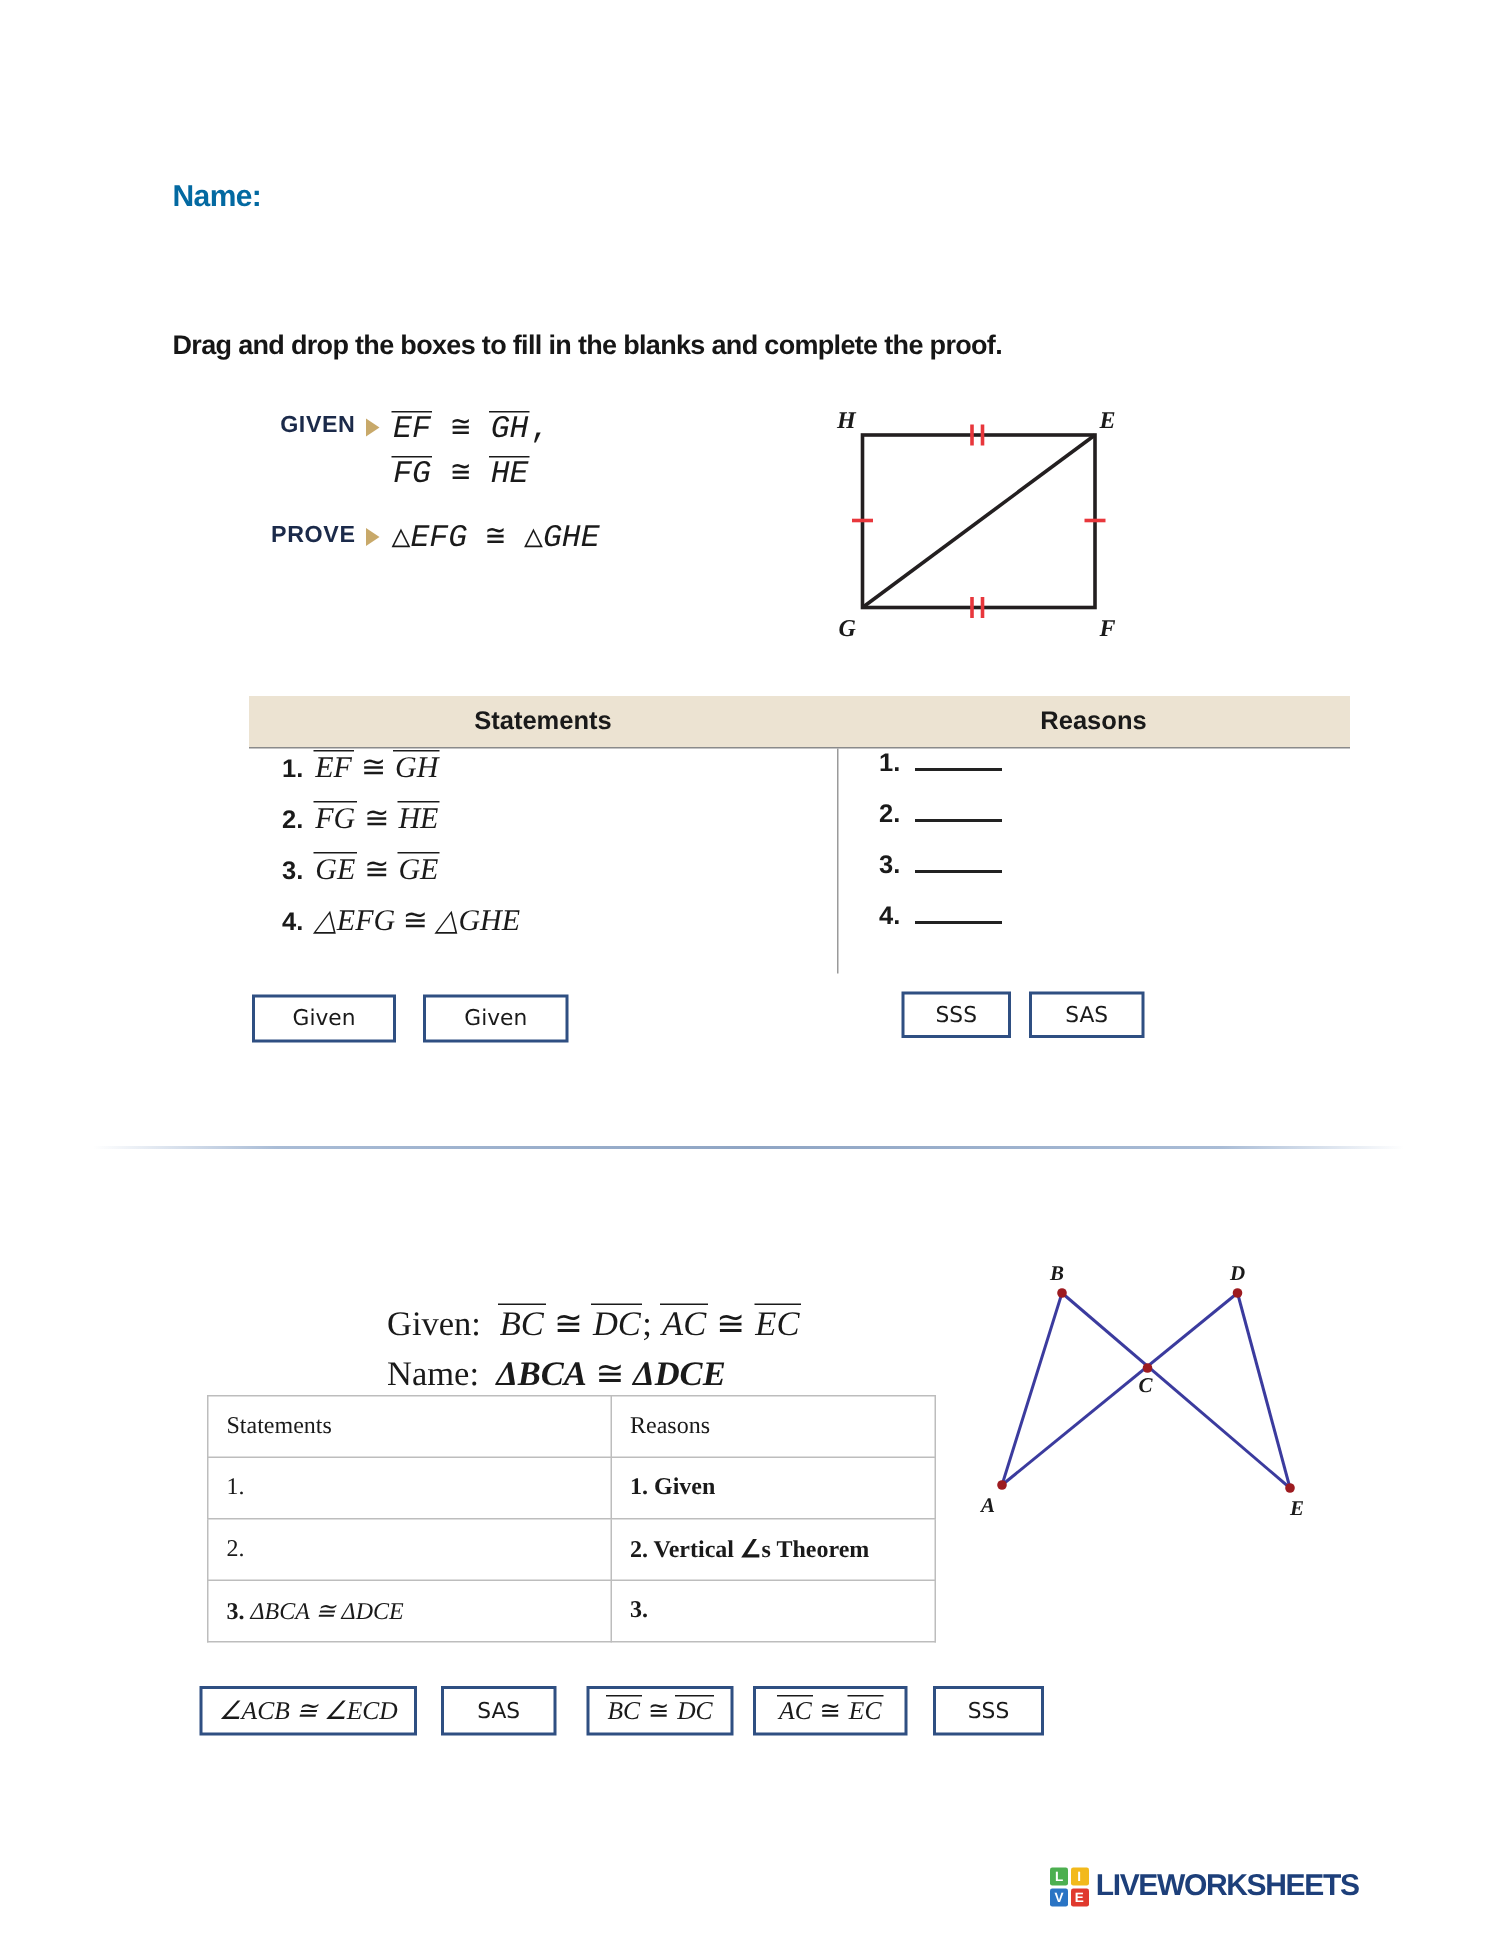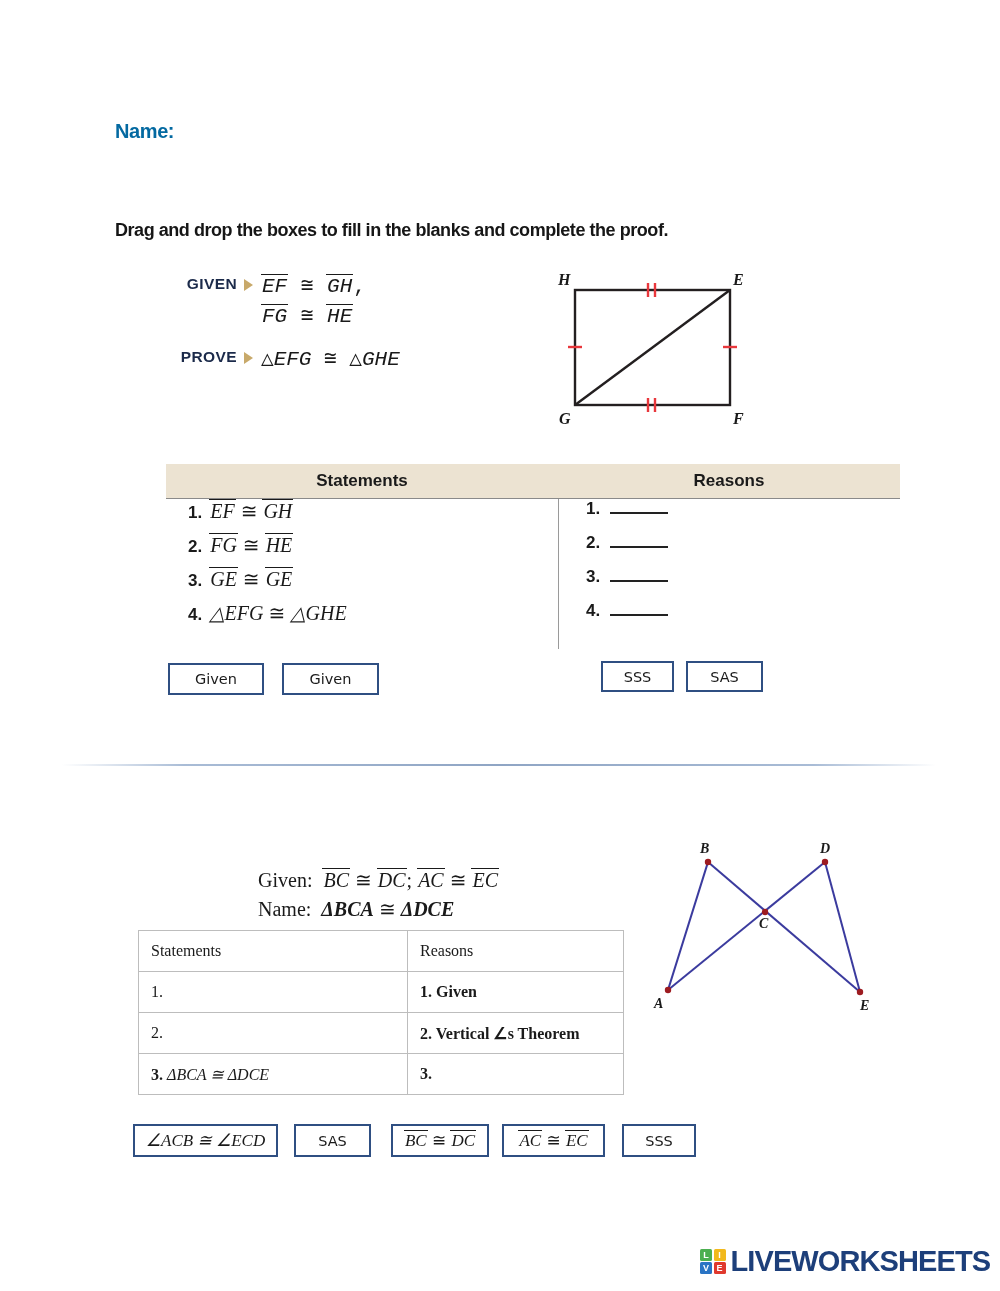--- a/index.html
+++ b/index.html
@@ -169,21 +169,21 @@
     left: 62px; top: 764px;
     width: 874px; height: 2px;
     background: linear-gradient(to right, #ffffff 0%, #a9bcd6 14%, #8fa5c4 50%, #a9bcd6 86%, #ffffff 100%);
   }
 
   
   .gp2 {
     position: absolute;
     left: 258px; top: 866px;
     font-family: "Liberation Serif", serif;
-    font-size: 20px;
+    font-size: 23px;
     color: #1a1a1a;
     line-height: 1.45;
     white-space: nowrap;
   }
   .gp2 .lbl { font-style: normal; }
   .gp2 .mth { font-style: italic; font-weight: bold; }
   .gp2 .ovl { border-top: 1.2px solid #1a1a1a; padding: 0 1px; font-style: italic; }
   .gp2 .sym { font-style: normal; }
 
   
@@ -231,21 +231,21 @@
     display: flex; align-items: center; justify-content: center;
     font-family: "Liberation Sans", sans-serif;
     font-weight: bold;
     font-size: 9px;
     color: #ffffff;
     border-radius: 1.5px;
   }
   .lw-word {
     font-family: "Liberation Sans", sans-serif;
     font-weight: bold;
-    font-size: 29px;
+    font-size: 20px;
     letter-spacing: -0.9px;
     color: #1d3f7a;
   }
 </style>
 </head>
 <body>
 
 <div class="page">
 
   <div class="name-label">Name:</div>

